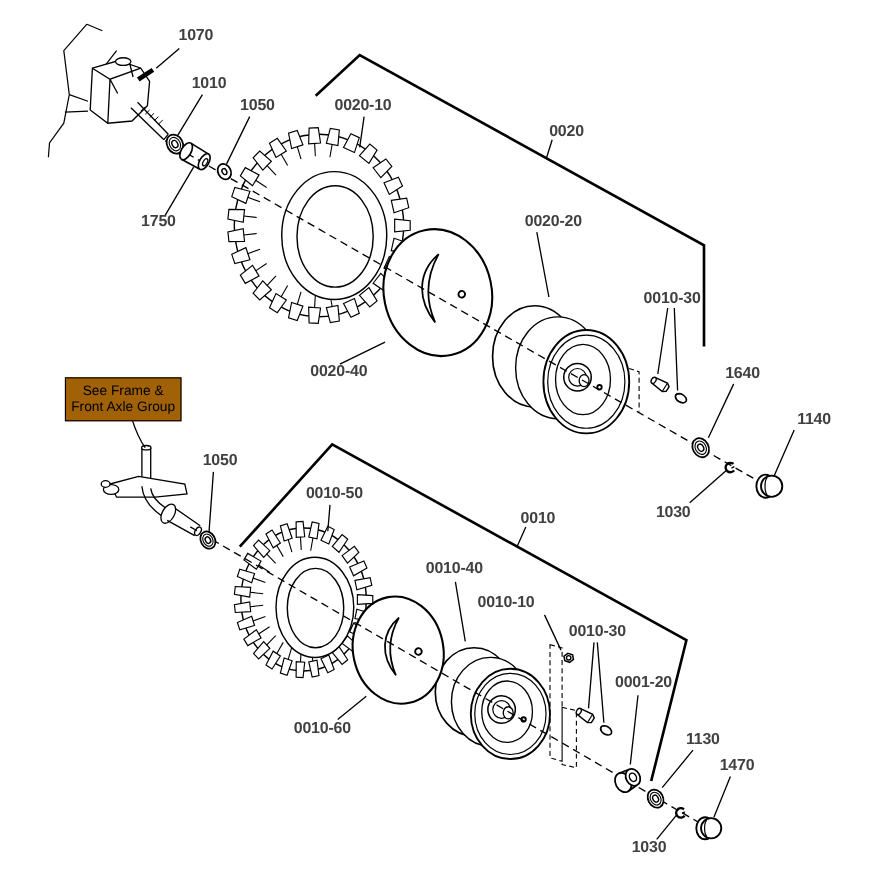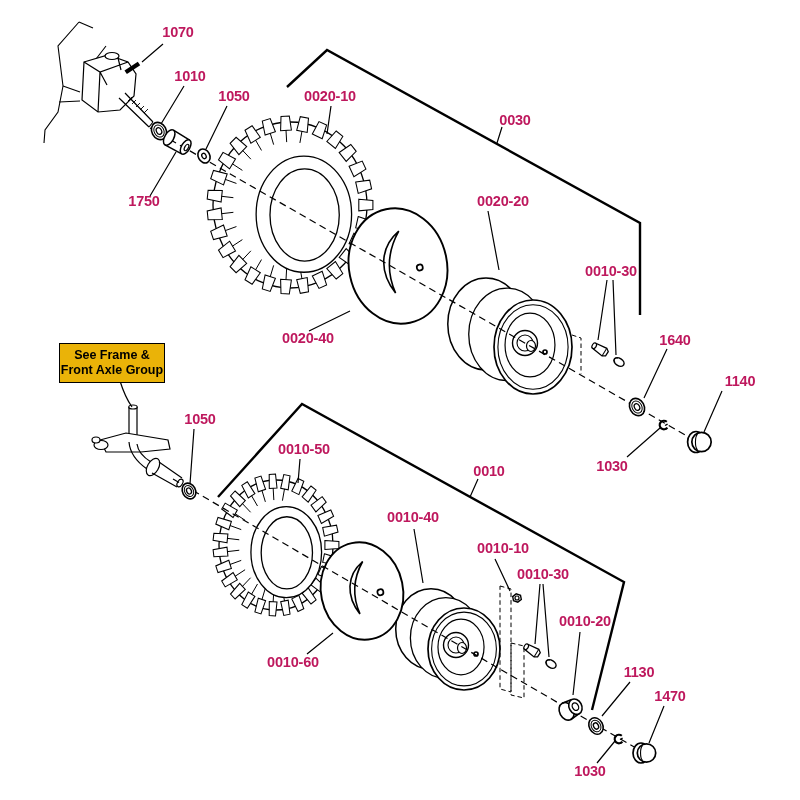--- a/index.html
+++ b/index.html
@@ -1,23 +1,23 @@
 <!DOCTYPE html>
 <html><head>
 <meta charset="utf-8">
 <style>
   html,body{margin:0;padding:0;background:#fff}
   .stage{position:relative;width:800px;height:800px;background:#fff;overflow:hidden;
          font-family:"Liberation Sans",sans-serif;color:#000}
   .stage svg{position:absolute;left:0;top:0}
   .label{position:absolute;transform:translate(-50%,-50%);font-weight:bold;font-size:14.5px;
-         letter-spacing:-0.2px;white-space:nowrap;color:#be185d}
+         letter-spacing:-0.2px;white-space:nowrap;color:#404040}
   .note{position:absolute;left:59px;top:343px;width:104px;height:38px;border:1.6px solid #000;
-        background:#eab308;display:flex;flex-direction:column;align-items:center;justify-content:center;
-        font-weight:bold;font-size:12.5px;line-height:15px;text-align:center}
+        background:#a16207;display:flex;flex-direction:column;align-items:center;justify-content:center;
+        font-weight:normal;font-size:12.5px;line-height:15px;text-align:center}
 </style>
 </head>
 <body>
 
 <div class="stage">
 
   <svg width="800" height="800" viewBox="0 0 800 800">
 
     <g stroke="#000" fill="none" stroke-width="1.1">
       <path d="M79,22 L58,46 L63,86 L58,112 L45,130 L44,143"></path>
@@ -297,32 +297,32 @@
 
   <div class="note">
     <div>See Frame &amp;</div>
     <div>Front Axle Group</div>
   </div>
 
   <div class="label" style="left:178px;top:32px">1070</div>
   <div class="label" style="left:190px;top:76px">1010</div>
   <div class="label" style="left:234px;top:96px">1050</div>
   <div class="label" style="left:330px;top:96px">0020-10</div>
-  <div class="label" style="left:515px;top:120px">0030</div>
+  <div class="label" style="left:515px;top:120px">0020</div>
   <div class="label" style="left:144px;top:201px">1750</div>
   <div class="label" style="left:503px;top:201px">0020-20</div>
   <div class="label" style="left:308px;top:338px">0020-40</div>
   <div class="label" style="left:611px;top:271px">0010-30</div>
   <div class="label" style="left:675px;top:340px">1640</div>
   <div class="label" style="left:740px;top:381px">1140</div>
   <div class="label" style="left:612px;top:466px">1030</div>
   <div class="label" style="left:200px;top:419px">1050</div>
   <div class="label" style="left:304px;top:449px">0010-50</div>
   <div class="label" style="left:489px;top:471px">0010</div>
   <div class="label" style="left:413px;top:517px">0010-40</div>
-  <div class="label" style="left:503px;top:548px">0010-10</div>
+  <div class="label" style="left:460px;top:548px">0010-10</div>
   <div class="label" style="left:543px;top:574px">0010-30</div>
-  <div class="label" style="left:585px;top:621px">0010-20</div>
+  <div class="label" style="left:585px;top:621px">0001-20</div>
   <div class="label" style="left:639px;top:672px">1130</div>
   <div class="label" style="left:670px;top:696px">1470</div>
   <div class="label" style="left:590px;top:771px">1030</div>
   <div class="label" style="left:293px;top:662px">0010-60</div>
 </div>
 
 </body></html>

